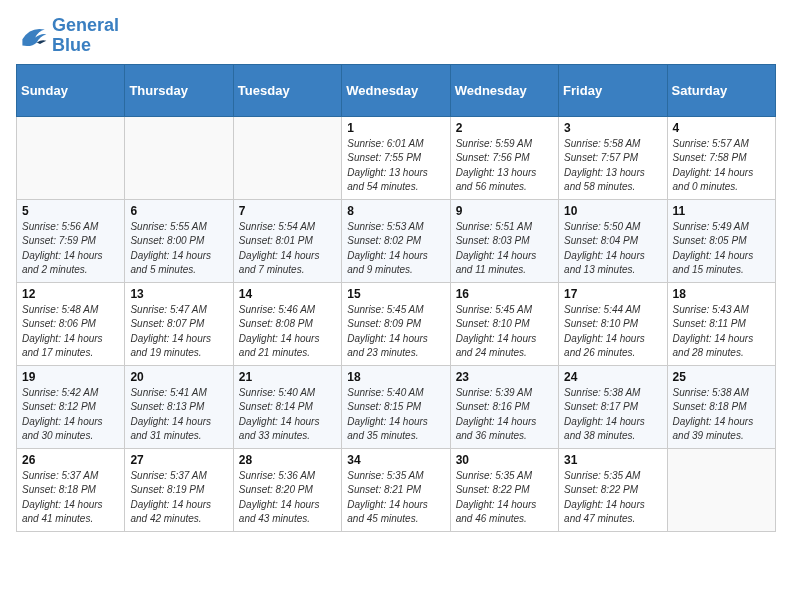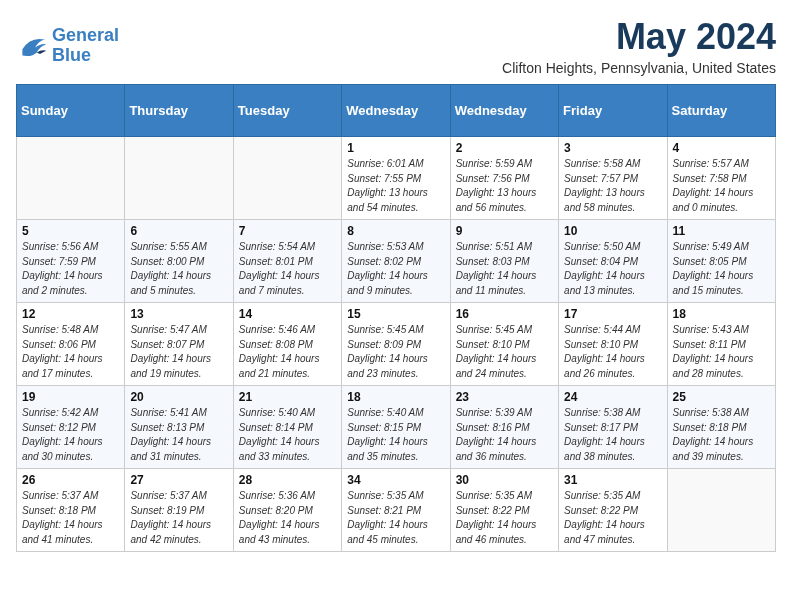--- a/index.html
+++ b/index.html
@@ -6,21 +6,21 @@
     body {
       font-family: Arial, sans-serif;
       background: #fff;
       width: 792px;
       min-height: 612px;
       padding: 16px;
     }
     .header {
       display: flex;
       justify-content: space-between;
-      align-items: center;
+      align-items: flex-end;
       margin-bottom: 4px;
     }
     .logo {
       display: flex;
       align-items: center;
       gap: 4px;
     }
     .logo-text {
       font-size: 18px;
       font-weight: bold;
@@ -96,24 +96,20 @@
   <div class="logo">
     <svg class="logo-bird" viewBox="0 0 40 32" xmlns="http://www.w3.org/2000/svg">
       <path d="M8,20 Q18,4 36,8 Q28,10 24,18 Q32,12 38,14 Q30,16 26,24 Q20,30 8,28 Z" fill="#3a7fc1"></path>
       <path d="M26,24 Q32,20 38,22 Q34,24 30,26 Z" fill="#1a3a5c"></path>
     </svg>
     <div class="logo-text">
       <div><span>General</span></div>
       <div style="color:#3a7fc1">Blue</div>
     </div>
   </div>
-  <div class="title-block">
-    <div class="month-title">May 2024</div>
-    <div class="location">Clifton Heights, Pennsylvania, United States</div>
-  </div>
 </div>
 
 <table class="calendar">
   <thead>
     <tr>
     <th>Sunday</th>
         <th>Thursday</th>
         <th>Tuesday</th>
         <th>Wednesday</th>
         <th>Wednesday</th>

